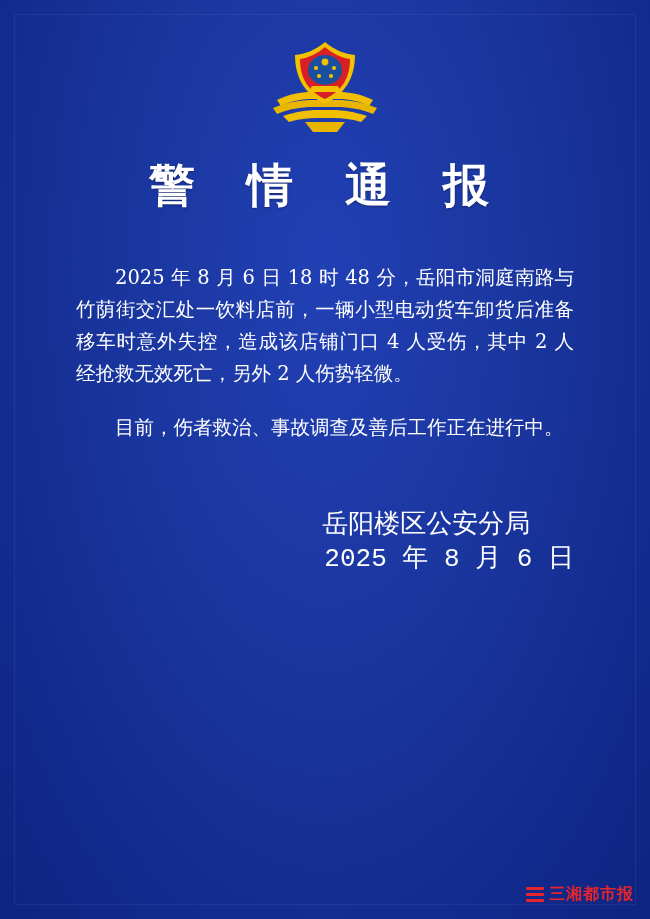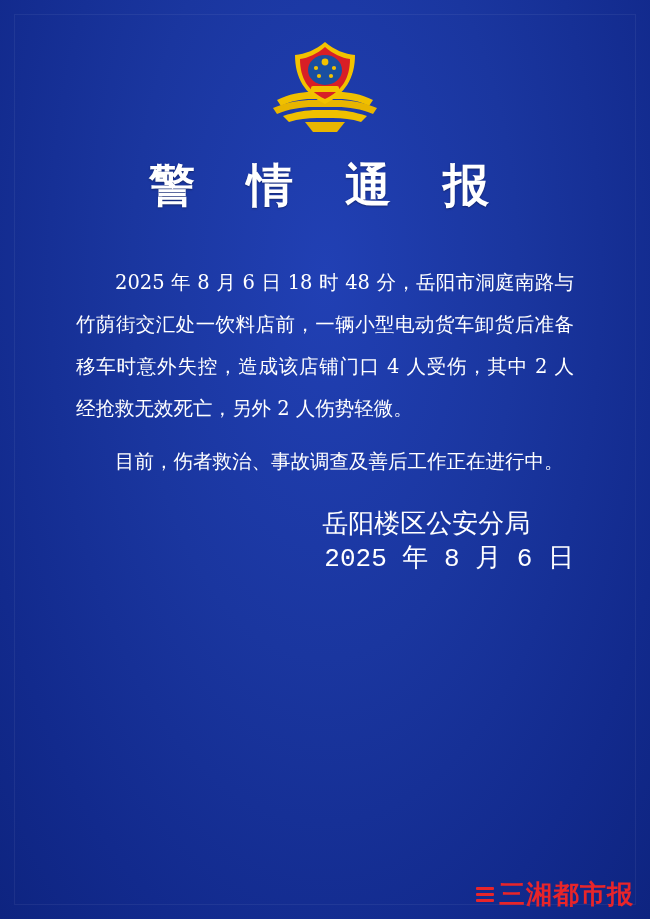--- a/index.html
+++ b/index.html
@@ -63,31 +63,31 @@
   }
 
   
   .body {
     position: absolute;
     top: 262px;
     left: 76px;
     right: 76px;
     color: #ffffff;
     font-size: 19.5px;
-    line-height: 42px;
+    line-height: 32px;
     text-align: justify;
     text-justify: inter-ideograph;
     font-family: "DejaVu Serif", "Liberation Serif", serif;
   }
   .body p {
     margin: 0 0 0 0;
     text-indent: 2em;
   }
   .body p + p {
-    margin-top: 11px;
+    margin-top: 22px;
   }
 
   
   .signature {
     position: absolute;
     top: 508px;
     right: 76px;
     color: #ffffff;
     font-size: 26px;
     line-height: 34px;
@@ -125,21 +125,21 @@
     height: 3px;
     background: #e8252a;
     display: block;
     border-radius: 1px;
   }
   .brand-mark i:nth-child(1) { top: 4px; }
   .brand-mark i:nth-child(2) { top: 10px; }
   .brand-mark i:nth-child(3) { top: 16px; }
   .brand-text {
     color: #e8252a;
-    font-size: 26px;
+    font-size: 16px;
     font-weight: 700;
     letter-spacing: 1px;
     font-family: "DejaVu Sans", "Liberation Sans", sans-serif;
     line-height: 22px;
   }
 </style>
 </head>
 <body>
 
 <div class="page">

